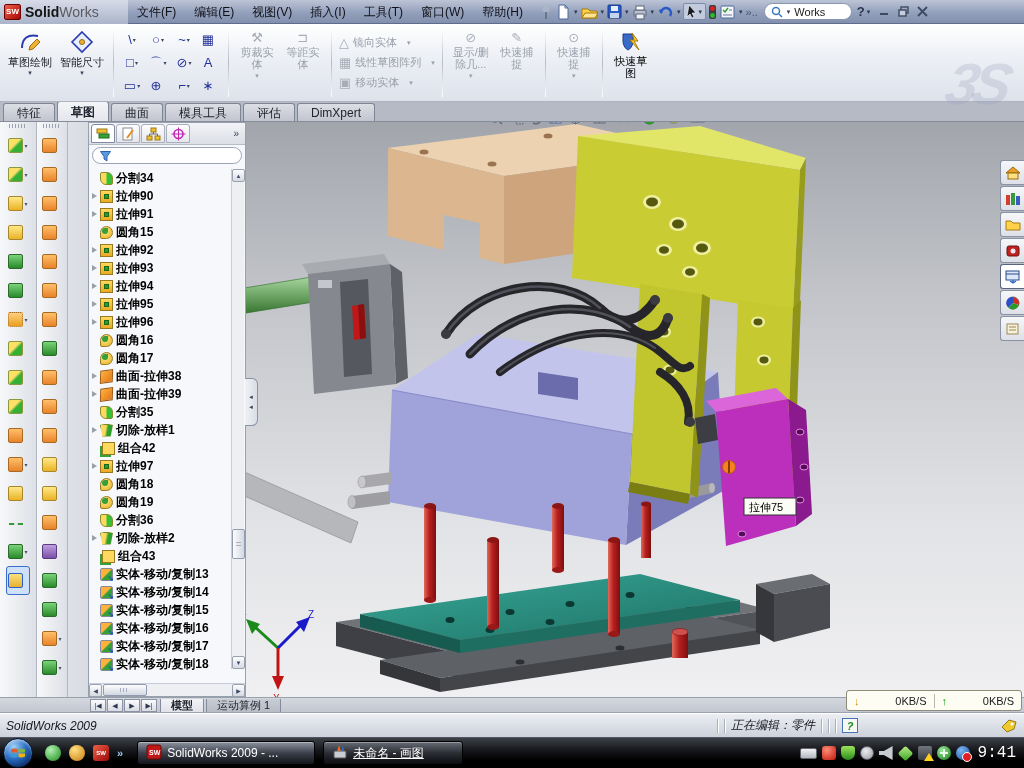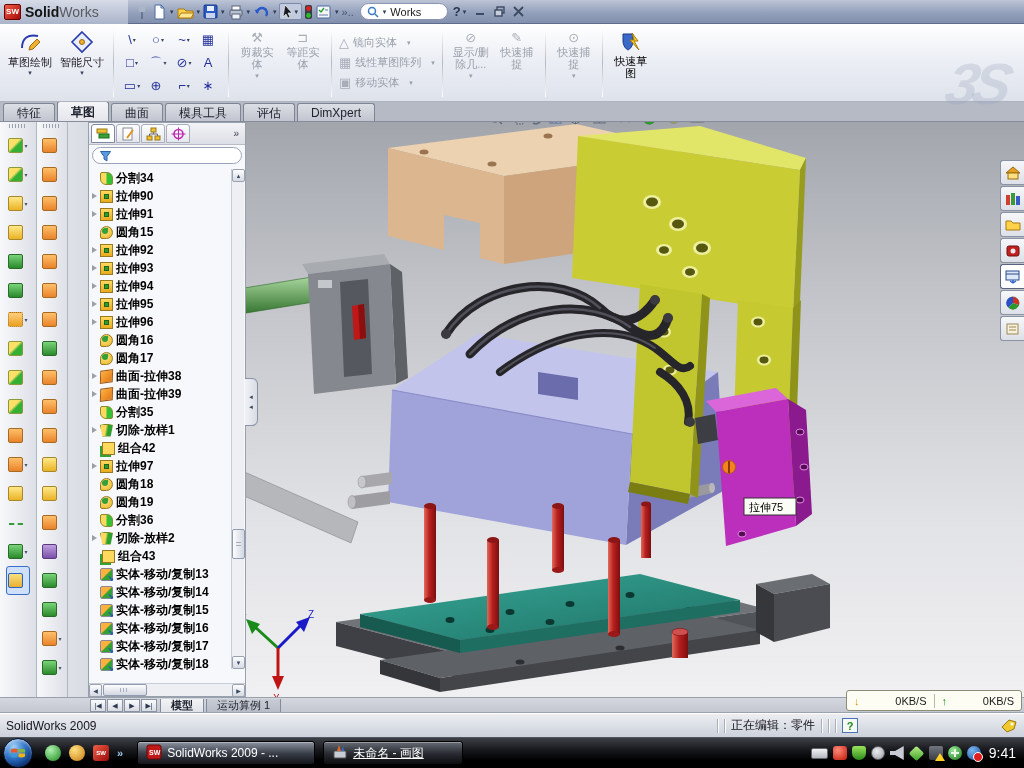--- a/index.html
+++ b/index.html
@@ -132,21 +132,21 @@
   .netwidget .divider{width:1px;height:14px;background:#b8b8a8;}
   .arr-down{color:#e09000;font-weight:bold;} .arr-up{color:#18a018;font-weight:bold;}
 
   
   .bottombar{position:absolute;top:697px;left:0;width:1024px;height:16px;z-index:4;background:linear-gradient(#d4d7de,#c2c6cf);border-top:1px solid #98a0ac;display:flex;align-items:center;padding-left:90px;gap:1px;}
   .navbtn{width:16px;height:13px;background:linear-gradient(#fbfcfd,#d8dbe2);border:1px solid #8a93a4;font-size:7px;color:#2c3850;display:flex;align-items:center;justify-content:center;}
   .btab{padding:0 10px;height:14px;line-height:13px;font-size:11px;background:linear-gradient(#c8ccd4,#b8bcc6);border:1px solid #848c9c;border-top:none;color:#20242e;margin-left:2px;}
   .btab.active{background:linear-gradient(#f2f3f6,#e0e3e9);font-weight:bold;}
 
   
-  .statusbar{position:absolute;top:713px;left:0;width:1024px;height:24px;z-index:10;background:linear-gradient(#eceef2,#ccd1db);border-top:1px solid #fff;box-shadow:0 -1px 0 #9aa2b0;display:flex;align-items:center;padding:0 6px;color:#14141c;}
+  .statusbar{position:absolute;top:713px;left:0;width:1024px;height:24px;z-index:10;background:linear-gradient(#eceef2,#ccd1db);border-top:1px solid #fff;box-shadow:0 -1px 0 #9aa2b0;display:flex;align-items:center;padding:0 6px;color:#14141c;font-style:italic;}
   .sb-right{margin-left:auto;display:flex;align-items:center;gap:6px;}
   .sbsep{width:1px;height:14px;background:#a8aeba;box-shadow:1px 0 0 #fff;}
   .helpbox{width:16px;height:15px;background:#f6f8f4;border:1px solid #4a72b8;color:#1c8a1c;font-weight:bold;font-size:11px;display:flex;align-items:center;justify-content:center;}
 
   
   .taskbar{position:absolute;top:737px;left:0;width:1024px;height:31px;z-index:30;background:linear-gradient(#3c4046,#17181c 40%,#000 75%,#000);border-top:1px solid #51565e;display:flex;align-items:center;}
   .orb{width:30px;height:30px;border-radius:50%;margin:0 6px 0 3px;background:radial-gradient(circle at 35% 28%,#9ed2f8,#2a6cc0 45%,#0a2a66 80%,#051a40);border:1px solid #06152e;box-shadow:inset 0 2px 3px rgba(255,255,255,.5);display:flex;align-items:center;justify-content:center;}
   .qlaunch{display:flex;align-items:center;gap:8px;margin:0 6px;}
   .qlicon{width:16px;height:16px;border-radius:50%;}
   .ql-messenger{background:radial-gradient(circle at 35% 30%,#b0f0b0,#1a8a1a);}
@@ -166,30 +166,40 @@
   .tray-search-check{background:radial-gradient(circle at 40% 35%,#ecedef,#9a9aa2);border-radius:50%;border:1px solid #5a5e66;}
   .tray-volume{background:#c8ccd2;clip-path:polygon(0 35%,38% 35%,100% 0,100% 100%,38% 65%,0 65%);}
   .tray-sync-green{background:linear-gradient(135deg,#baf08a,#3aa020);border-radius:2px;transform:rotate(45deg);width:11px;height:11px;margin:0 2px;}
   .tray-network-warning{background:linear-gradient(#71757d,#3a3d44);border-radius:2px;}
   .tray-network-warning::after{content:"";position:absolute;right:-2px;bottom:-1px;width:0;height:0;border-left:5px solid transparent;border-right:5px solid transparent;border-bottom:8px solid #ffd020;}
   .tray-health-green{background:radial-gradient(circle at 35% 30%,#9ae89a,#187a18);border-radius:50%;}
   .tray-health-green::after{content:"";position:absolute;left:6px;top:3px;width:2px;height:8px;background:#eafaea;}
   .tray-health-green::before{content:"";position:absolute;left:3px;top:6px;width:8px;height:2px;background:#eafaea;}
   .tray-status-blue{background:radial-gradient(circle at 35% 30%,#7ab8f0,#1a4a9a);border-radius:50%;}
   .tray-status-blue::after{content:"";position:absolute;right:-2px;bottom:-2px;width:8px;height:8px;border-radius:50%;background:#e02020;border:1px solid #fff;}
-  .clock{color:#fff;font-size:14px;margin-left:3px;text-shadow:0 1px 1px #000;}
+  .clock{color:#fff;font-size:16px;margin-left:3px;text-shadow:0 1px 1px #000;font-family:Liberation Mono, monospace;}
 </style>
 </head>
 <body>
 
 <div class="titlebar">
   <div class="logo-area">
     <span class="logo-badge">SW</span>
     <span class="logo-text"><b>Solid</b><span>Works</span></span>
   </div>
+  <div class="menus">
+
+  <span class="menu">文件(F)</span>
+      <span class="menu">编辑(E)</span>
+      <span class="menu">视图(V)</span>
+      <span class="menu">插入(I)</span>
+      <span class="menu">工具(T)</span>
+      <span class="menu">窗口(W)</span>
+      <span class="menu">帮助(H)</span>
+    </div>
   <div class="qtools">
     <span class="qbtn">
         <svg width="14" height="16">
           <circle cx="7" cy="5" r="3.5" fill="#aab4c8" stroke="#5a6füh880" stroke-width="1"></circle>
           <line x1="7" y1="8" x2="7" y2="15" stroke="#5a6880" stroke-width="1.5"></line>
         </svg>
       </span>
     <span class="qbtn">
         <svg width="15" height="16">
           <path d="M3,1 h6 l3,3 v11 h-9 z" fill="#fff" stroke="#4a6aa0"></path>

